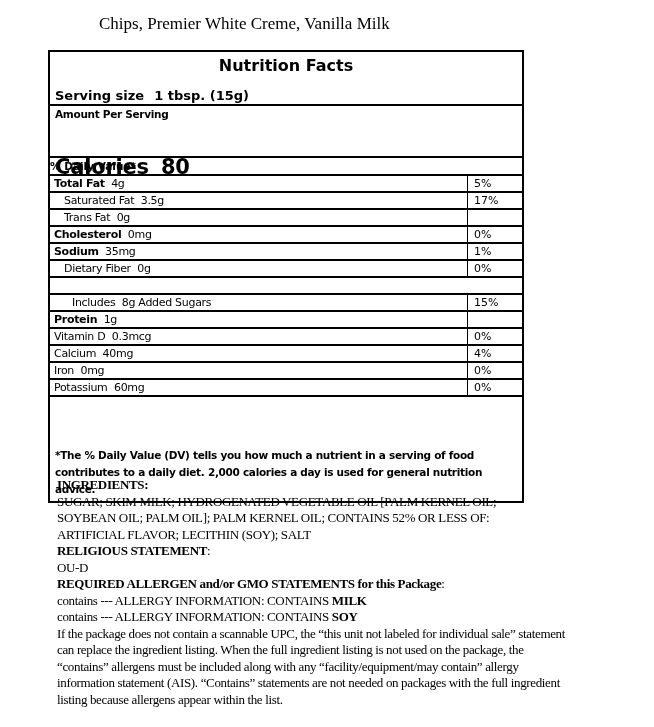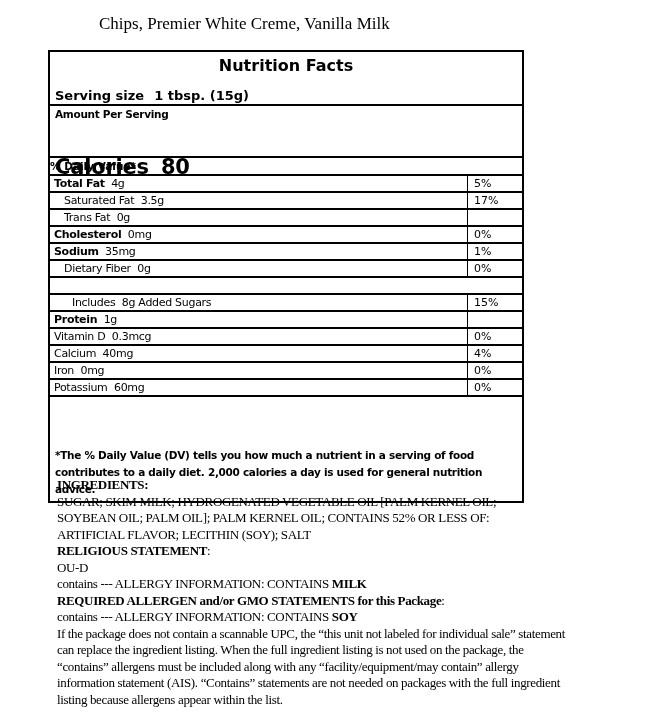--- a/index.html
+++ b/index.html
@@ -110,17 +110,17 @@
   <div class="nf-foot">*The % Daily Value (DV) tells you how much a nutrient in a serving of food contributes to a daily diet.  2,000 calories a day is used for general nutrition advice.</div>
 </div>
 
 <div class="ingr">
   <div class="b">INGREDIENTS:</div>
   <div>SUGAR; SKIM MILK; HYDROGENATED VEGETABLE OIL [PALM KERNEL OIL;</div>
   <div>SOYBEAN OIL; PALM OIL]; PALM KERNEL OIL; CONTAINS 52% OR LESS OF:</div>
   <div>ARTIFICIAL FLAVOR; LECITHIN (SOY); SALT</div>
   <div><span class="b">RELIGIOUS STATEMENT</span><span>:</span></div>
   <div>OU-D</div>
+  <div><span class="b">REQUIRED ALLERGEN and/or GMO STATEMENTS for this Package</span><span>:</span></div>
   <div><span>contains --- ALLERGY INFORMATION: CONTAINS </span><span class="b">MILK</span></div>
-  <div><span class="b">REQUIRED ALLERGEN and/or GMO STATEMENTS for this Package</span><span>:</span></div>
   <div><span>contains --- ALLERGY INFORMATION: CONTAINS </span><span class="b">SOY</span></div>
   <div class="wrap">If the package does not contain a scannable UPC, the “this unit not labeled for individual sale” statement can replace the ingredient listing. When the full ingredient listing is not used on the package, the “contains” allergens must be included along with any “facility/equipment/may contain” allergy information statement (AIS). “Contains” statements are not needed on packages with the full ingredient listing because allergens appear within the list.</div>
 </div>
 
 </body></html>

